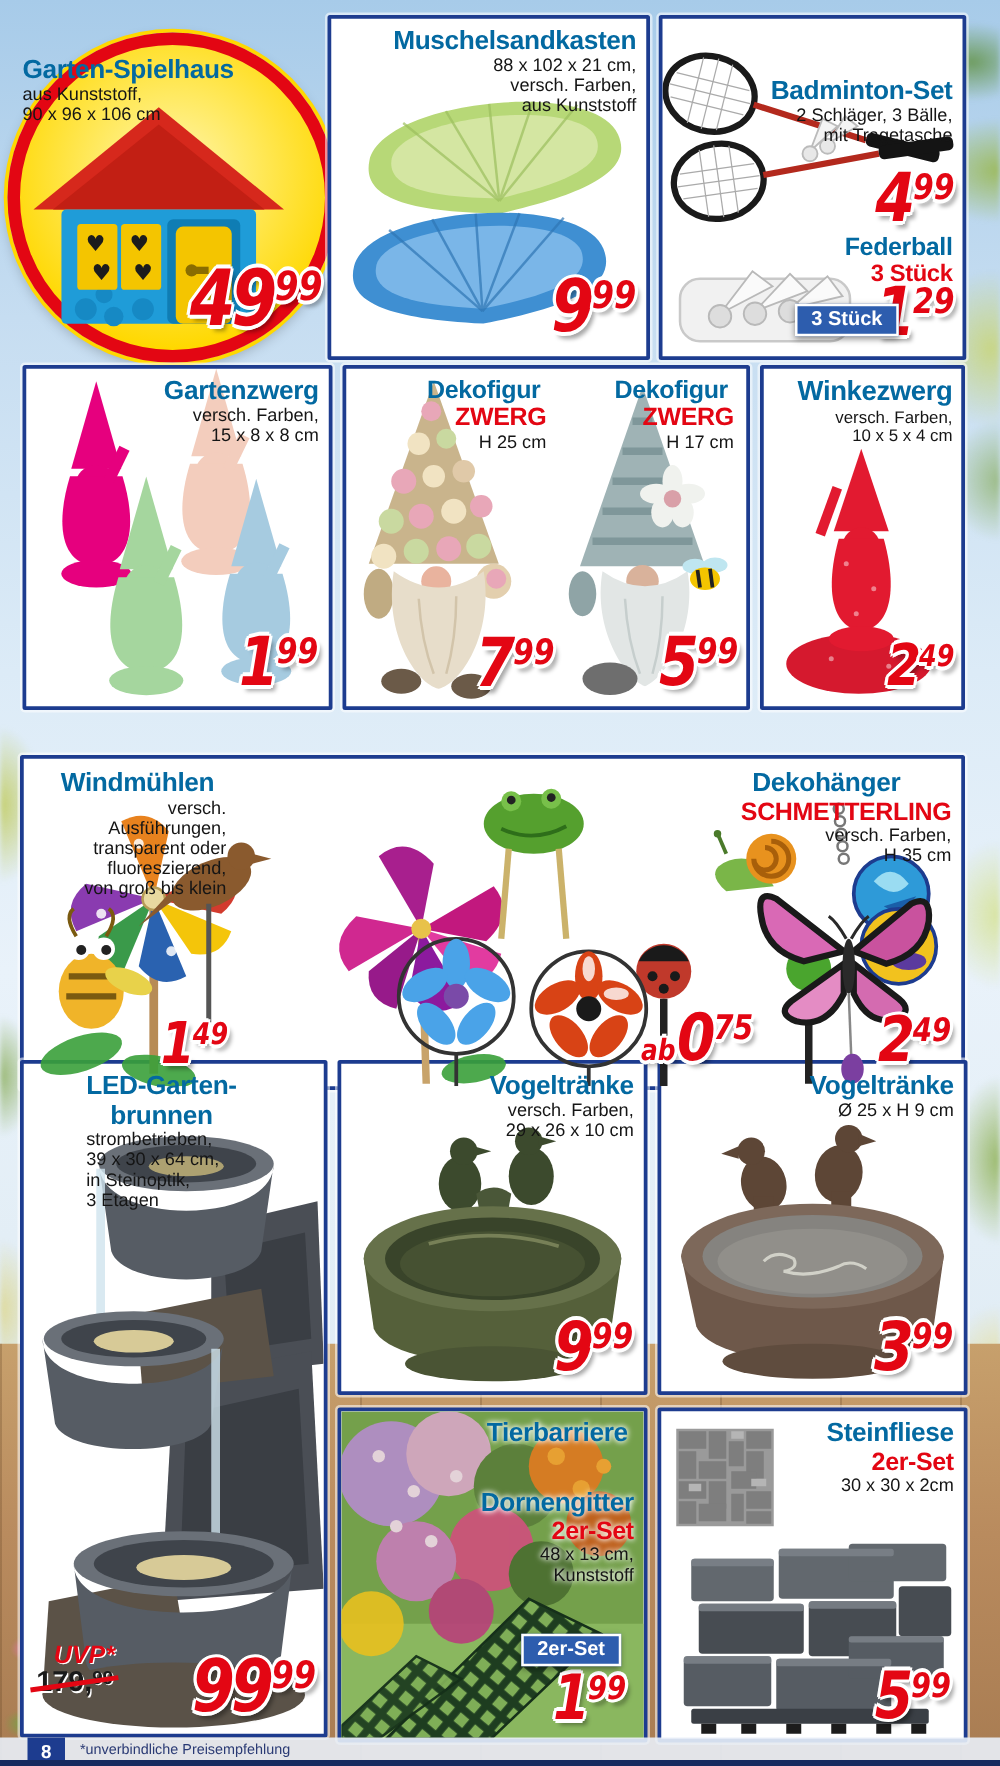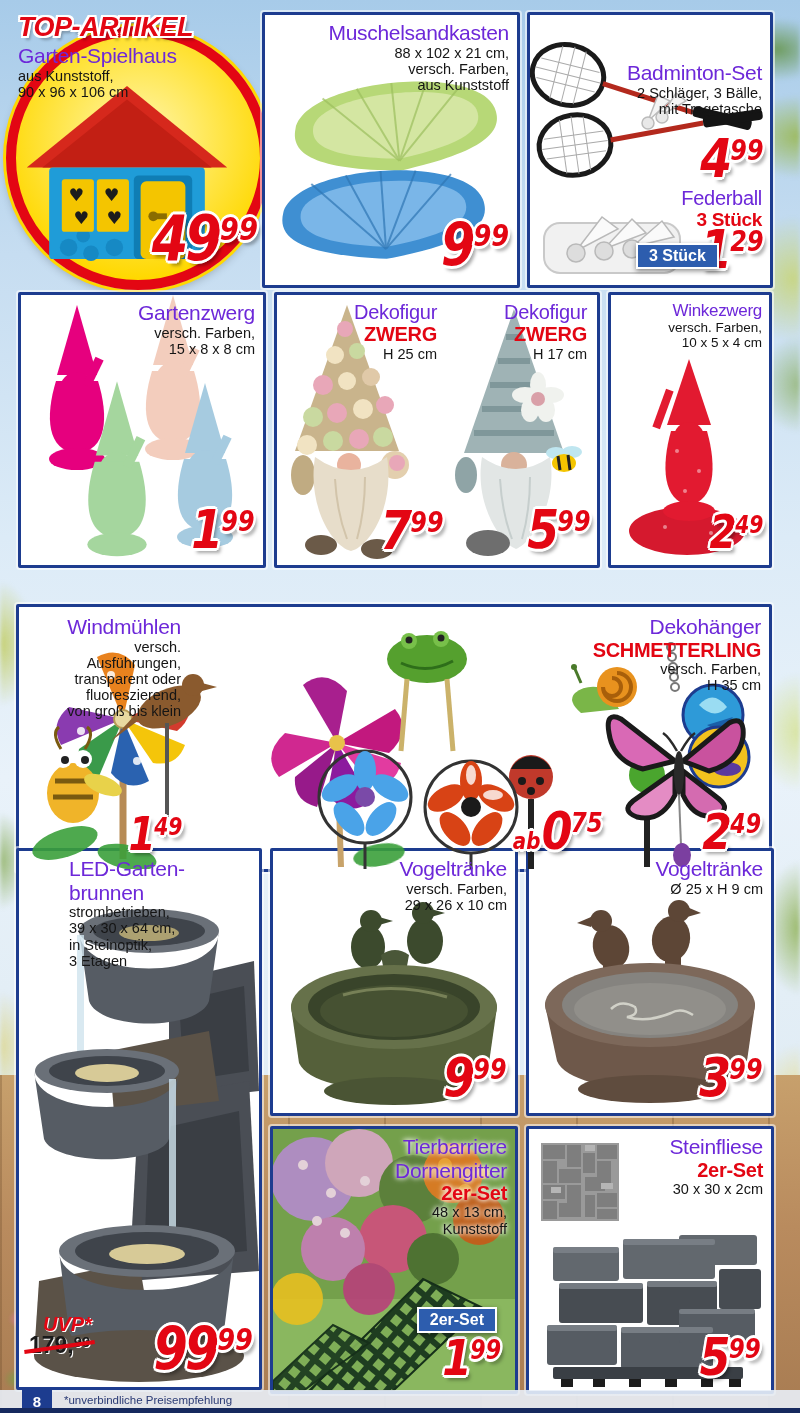--- a/index.html
+++ b/index.html
@@ -43,21 +43,21 @@
     background:
       radial-gradient(18px 14px at 30% 30%, rgba(225,120,170,.9), rgba(225,120,170,0) 70%),
       radial-gradient(16px 12px at 60% 60%, rgba(240,170,200,.9), rgba(240,170,200,0) 70%),
       radial-gradient(20px 16px at 25% 80%, rgba(120,160,70,.9), rgba(120,160,70,0) 70%);
     filter:blur(1px);}
   
   .card{position:absolute;background:#fff;border:3px solid var(--navy);border-radius:2px;
     box-shadow:0 0 0 2px rgba(255,255,255,.55);overflow:hidden;}
   .tb{position:absolute;line-height:1.12;z-index:5;}
   .ra{text-align:right;}
-  .title{font-weight:normal;font-size:21px;color:#6d28d9;letter-spacing:-.3px;display:block;}
+  .title{font-weight:bold;font-size:21px;color:#0369a1;letter-spacing:-.3px;display:block;text-align:center;}
   .title.sm{font-size:20px;}
   .sub{font-weight:bold;font-size:20px;color:var(--red);display:block;letter-spacing:-.3px;}
   .detail{font-size:14.5px;color:#151515;display:block;}
   
   .price{position:absolute;z-index:6;color:var(--red);font-weight:bold;font-style:italic;
     font-family:"DejaVu Sans",sans-serif;white-space:nowrap;transform:scaleX(.85);transform-origin:100% 100%;
     text-shadow:-3px 0 #fff,3px 0 #fff,0 -3px #fff,0 3px #fff,-2px -2px #fff,2px -2px #fff,-2px 2px #fff,2px 2px #fff,4px 5px 4px rgba(0,0,0,.35);}
   .price .eu{font-size:1em;letter-spacing:-.06em;}
   .price .ct{display:inline-block;font-size:.52em;transform:translateY(-.62em);margin-left:.04em;}
   .price .pre{font-size:.45em;margin-right:.06em;}
@@ -90,21 +90,20 @@
 <body>
 
 <div class="bg bg-foliage-tr"></div>
 <div class="bg bg-foliage-l"></div>
 <div class="bg bg-meadow-r"></div>
 <div class="bg bg-wood"></div>
 <div class="bg bg-flowers-bl"></div>
 
 <section style="position:absolute;left:0;top:0;width:258px;height:290px;">
   <div class="burst"></div>
-  <div class="topbadge">TOP-ARTIKEL</div>
   <div class="tb" style="left:18px;top:44px;">
     <span class="title">Garten-Spielhaus</span>
     <span class="detail">aus Kunststoff,</span>
     <span class="detail">90 x 96 x 106 cm</span>
   </div>
   <svg class="img" style="left:22px;top:82px;" width="210" height="180" viewBox="0 0 210 185">
     <polygon points="2,88 105,4 208,88" fill="#d6281c"></polygon>
     <polygon points="18,88 105,18 192,88" fill="#c21f14"></polygon>
     <rect x="25" y="88" width="160" height="94" rx="4" fill="#1f9cd8"></rect>
     <g fill="#1689c4">
@@ -353,21 +352,21 @@
   <div class="price p54" style="left:92px;top:204px;">
     <span class="eu">7</span><span class="ct">99</span>
   </div>
   <div class="price p54" style="right:6px;bottom:4px;">
     <span class="eu">5</span><span class="ct">99</span>
   </div>
 </section>
 
 <section class="card" style="left:608px;top:292px;width:158px;height:270px;">
   <div class="tb ra" style="right:7px;top:6px;">
-    <span class="title" style="font-size:17px;">Winkezwerg</span>
+    <span class="title" style="font-size:22px;">Winkezwerg</span>
     <span class="detail" style="font-size:13.5px;">versch. Farben,</span>
     <span class="detail" style="font-size:13.5px;">10 x 5 x 4 cm</span>
   </div>
   <svg class="img" style="left:4px;top:56px;" width="150" height="210" viewBox="0 0 150 210">
     <ellipse cx="72" cy="180" rx="58" ry="24" fill="#d5192e"></ellipse>
     <g fill="#e21a30">
       <polygon points="74,8 96,74 52,74"></polygon>
         <circle cx="74" cy="86" r="15"></circle>
       <path d="M56,80 C46,116 48,150 74,154 C100,150 102,116 92,80 Z"></path>
       <rect x="44" y="38" width="8" height="40" transform="rotate(20 48 58)"></rect>
@@ -706,21 +705,21 @@
       <pattern id="mesh" width="15" height="15" patternUnits="userSpaceOnUse" patternTransform="rotate(40)">
         <rect width="15" height="15" fill="#1e3d20"></rect>
         <rect x="3" y="3" width="9" height="9" fill="#7fae57"></rect>
       </pattern>
     </defs>
     <polygon points="36,262 150,150 208,178 120,262" fill="url(#mesh)" stroke="#16301a" stroke-width="2"></polygon>
     <polygon points="0,252 60,196 96,214 30,262 0,262" fill="url(#mesh)" stroke="#16301a" stroke-width="2" opacity=".95"></polygon>
   </svg>
   <div class="tb ra" style="right:8px;top:6px;">
     <span class="title" style="text-shadow:0 0 4px #fff,0 0 6px #fff;">Tierbarriere</span>
-    <span class="title" style="text-shadow:0 0 4px #fff,0 0 6px #fff;">Dornengitter</span>
+    <span class="title" style="text-shadow:0 0 4px #fff,0 0 6px #fff;margin-top:32px;">Dornengitter</span>
     <span class="sub" style="text-shadow:0 0 4px #fff,0 0 6px #fff;">2er-Set</span>
     <span class="detail" style="text-shadow:0 0 4px #fff,0 0 6px #fff;">48 x 13 cm,</span>
     <span class="detail" style="text-shadow:0 0 4px #fff,0 0 6px #fff;">Kunststoff</span>
   </div>
   <div class="badge" style="right:18px;top:178px;">2er-Set</div>
   <div class="price p50" style="right:14px;bottom:4px;">
     <span class="eu">1</span><span class="ct">99</span>
   </div>
 </section>
 

